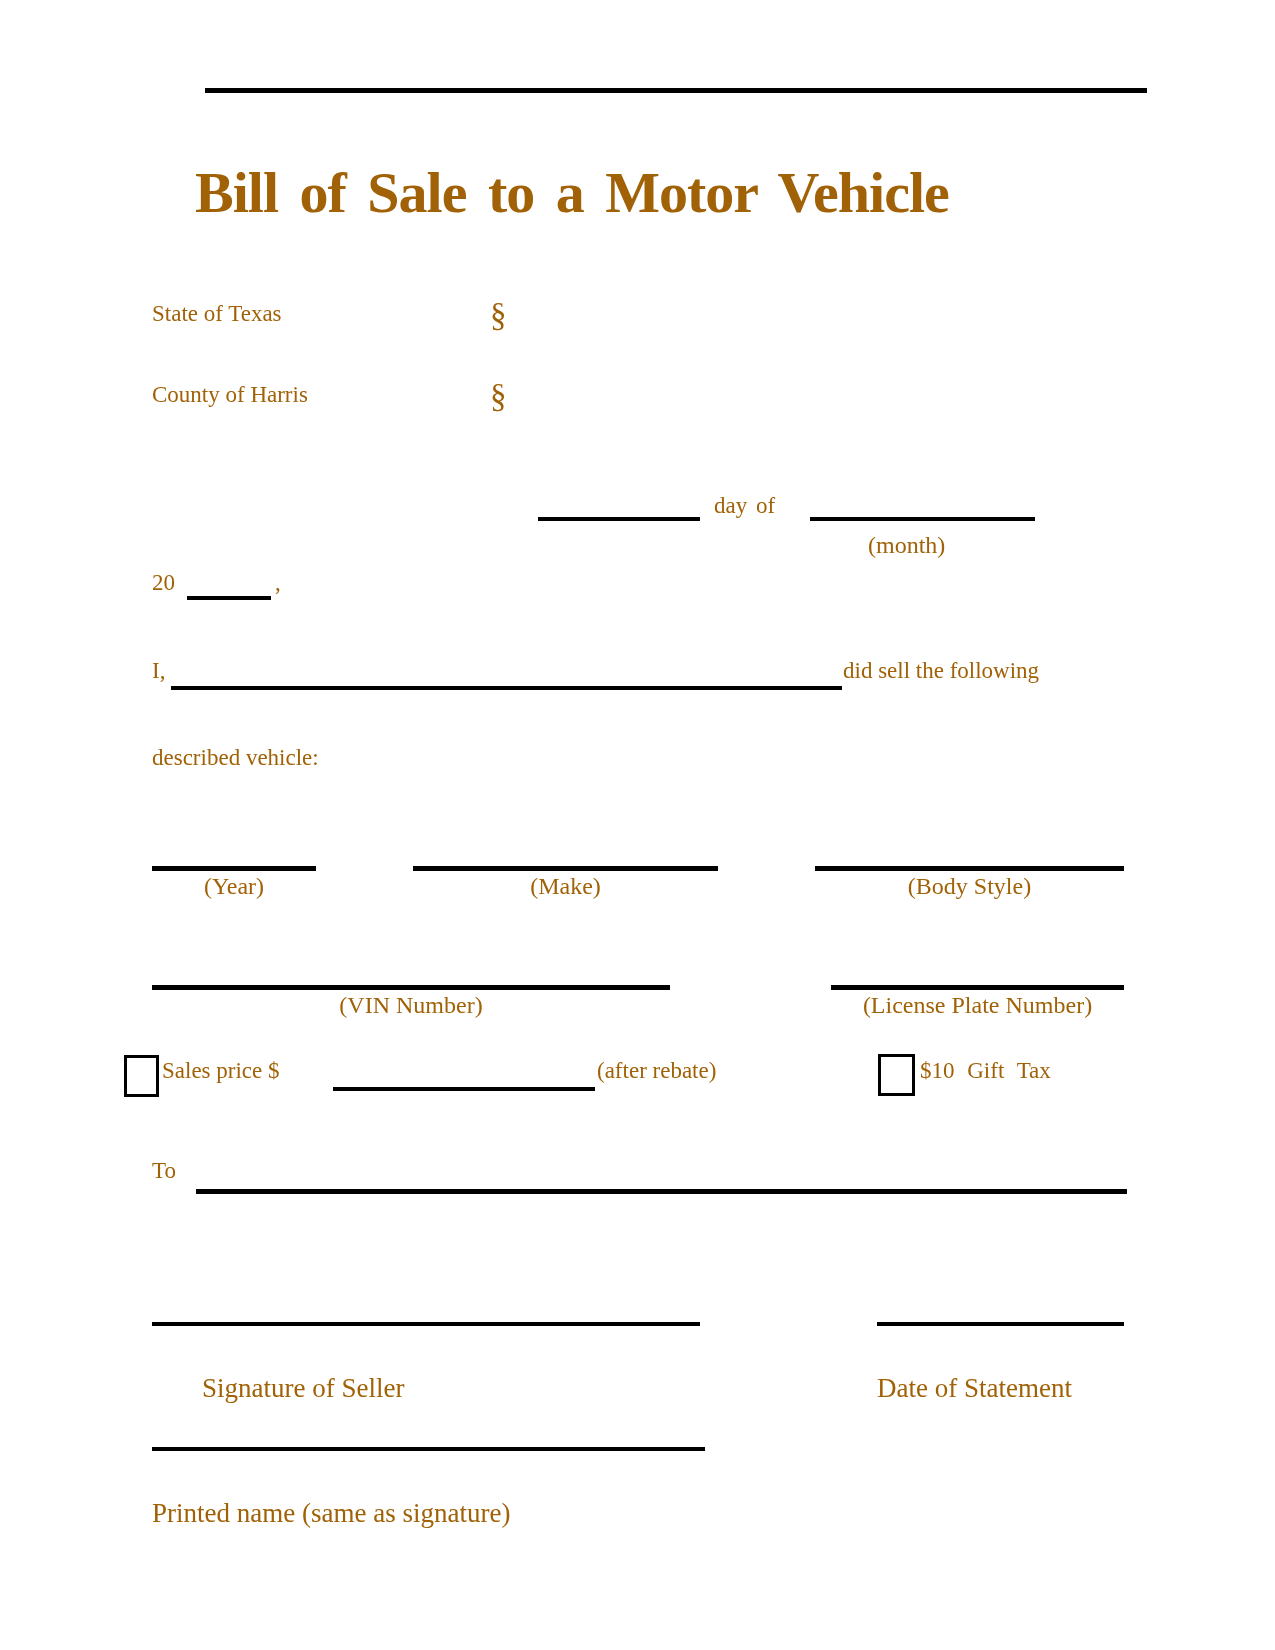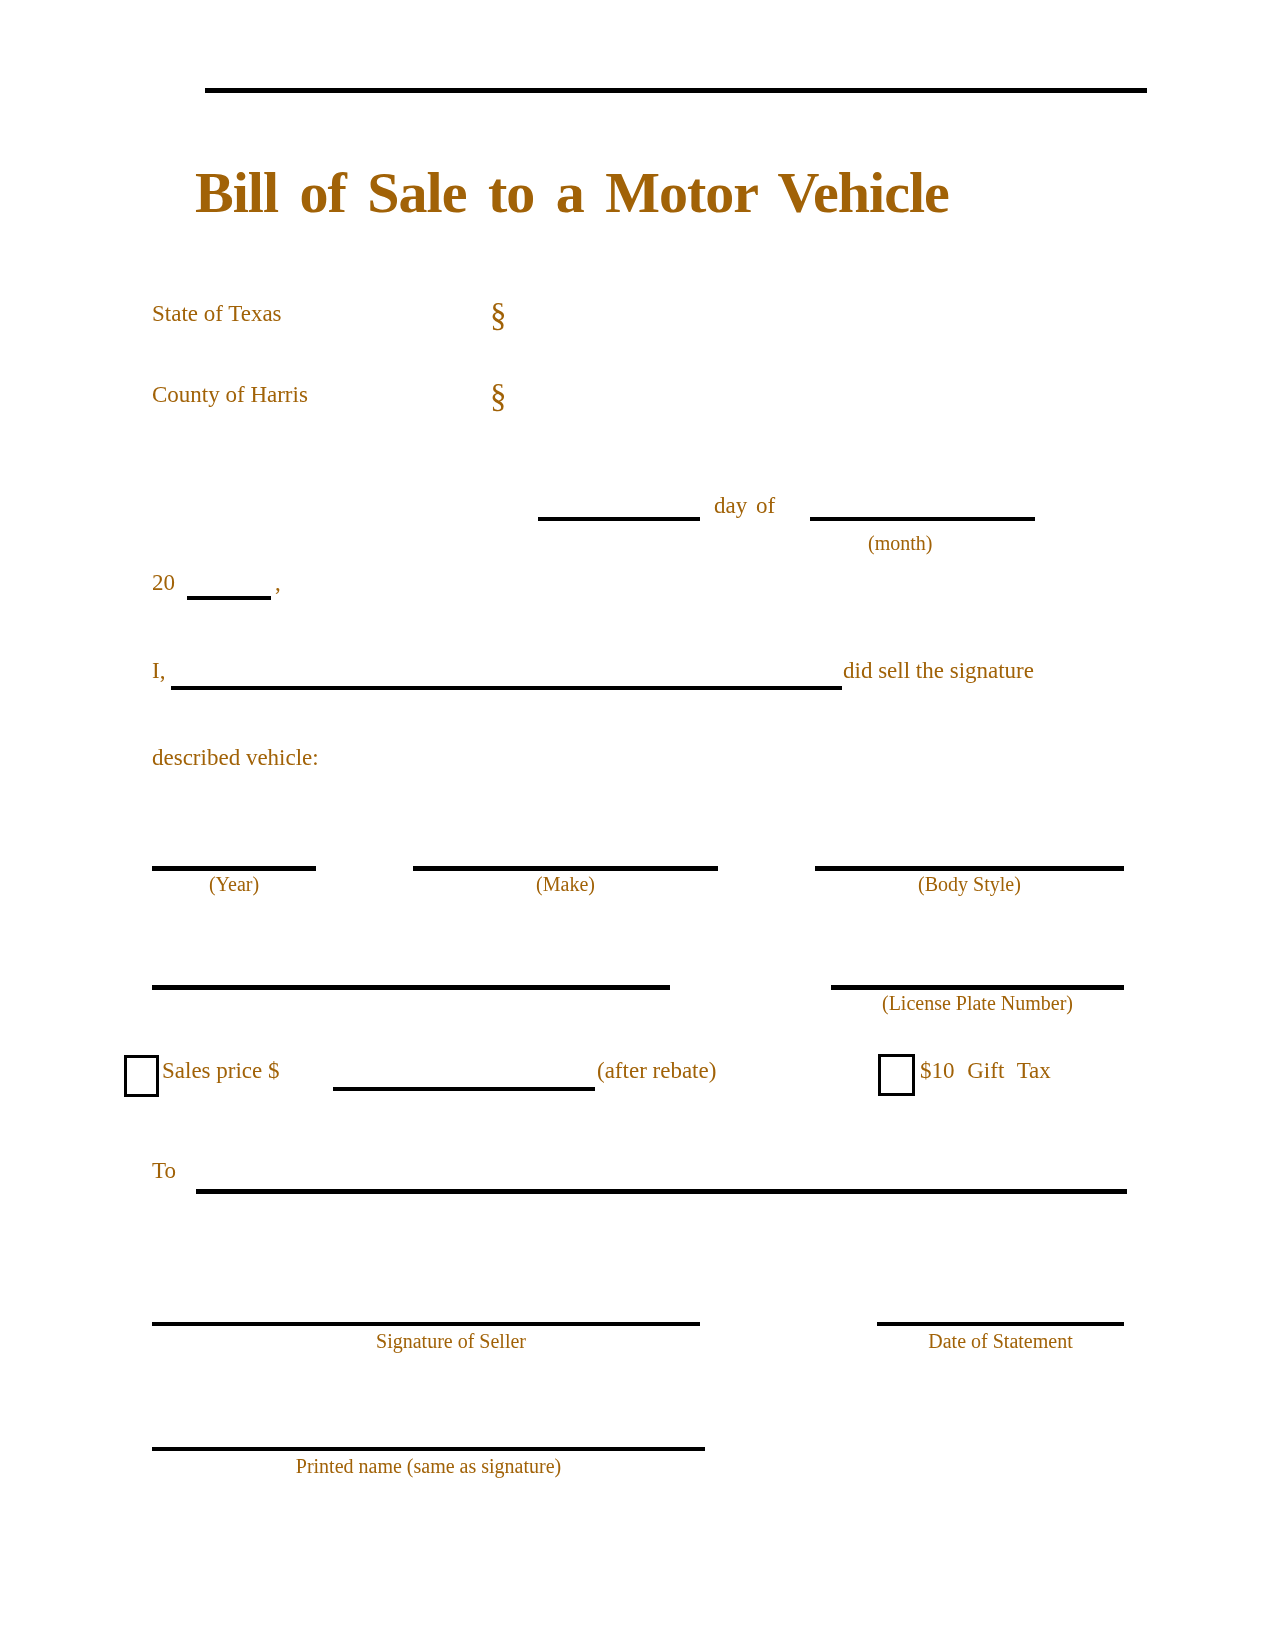--- a/index.html
+++ b/index.html
@@ -9,22 +9,22 @@
     background:#ffffff;
     margin:0 auto;
     font-family:Liberation Serif, serif;
     color:#a16207;
     overflow:hidden;
   }
   .abs{position:absolute;white-space:nowrap;line-height:1;}
   .bar{position:absolute;background:#000;}
   .body-text{font-size:23px;}
   .just{word-spacing:3px;}
-  .caption{font-size:20px;text-align:center;line-height:1;}
-  .caption-lg{font-size:20px;text-align:center;line-height:1;}
+  .caption{font-size:24px;text-align:center;line-height:1;}
+  .caption-lg{font-size:27px;line-height:1;margin-top:44px;}
   .checkbox{
     position:absolute;
     border:3px solid #000;
     background:#fff;
     box-sizing:border-box;
   }
   .title{
     font-size:58px;
     font-weight:bold;
     letter-spacing:-1px;
@@ -51,35 +51,36 @@
   <div class="abs body-text just" style="left:714px;top:494px;">day of</div>
   <div class="bar" style="left:810px;top:517px;width:225px;height:4px;"></div>
   <div class="abs caption" style="left:868px;top:533px;">(month)</div>
 
   <div class="abs body-text" style="left:152px;top:571px;">20</div>
   <div class="bar" style="left:187px;top:596px;width:84px;height:4px;"></div>
   <div class="abs body-text" style="left:275px;top:571px;">,</div>
 
   <div class="abs body-text" style="left:152px;top:659px;">I,</div>
   <div class="bar" style="left:171px;top:686px;width:671px;height:4px;"></div>
-  <div class="abs body-text" style="left:843px;top:659px;">did sell the signature</div>
+  <div class="abs body-text" style="left:843px;top:659px;">did sell the following</div>
 
   <div class="abs body-text" style="left:152px;top:746px;">described vehicle:</div>
 
   <div class="bar" style="left:152px;top:866px;width:164px;height:5px;"></div>
   <div class="bar" style="left:413px;top:866px;width:305px;height:5px;"></div>
   <div class="bar" style="left:815px;top:866px;width:309px;height:5px;"></div>
 
   <div class="abs caption" style="left:152px;top:874px;width:164px;">(Year)</div>
   <div class="abs caption" style="left:413px;top:874px;width:305px;">(Make)</div>
   <div class="abs caption" style="left:815px;top:874px;width:309px;">(Body Style)</div>
 
   <div class="bar" style="left:152px;top:985px;width:518px;height:5px;"></div>
   <div class="bar" style="left:831px;top:985px;width:293px;height:5px;"></div>
 
+  <div class="abs caption" style="left:152px;top:993px;width:518px;">(VIN Number)</div>
   <div class="abs caption" style="left:831px;top:993px;width:293px;">(License Plate Number)</div>
 
   <div class="checkbox" style="left:124px;top:1055px;width:35px;height:42px;"></div>
   <div class="abs body-text" style="left:162px;top:1059px;">Sales price $</div>
   <div class="bar" style="left:333px;top:1087px;width:262px;height:4px;"></div>
   <div class="abs body-text" style="left:597px;top:1059px;">(after rebate)</div>
 
   <div class="checkbox" style="left:878px;top:1054px;width:37px;height:42px;"></div>
   <div class="abs body-text" style="left:920px;top:1059px;word-spacing:7px;">$10 Gift Tax</div>
 

